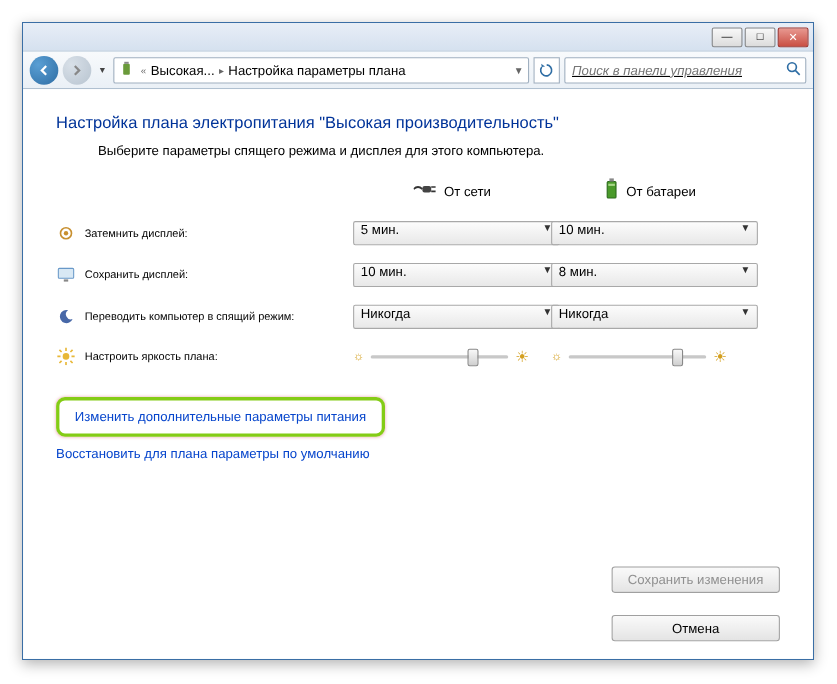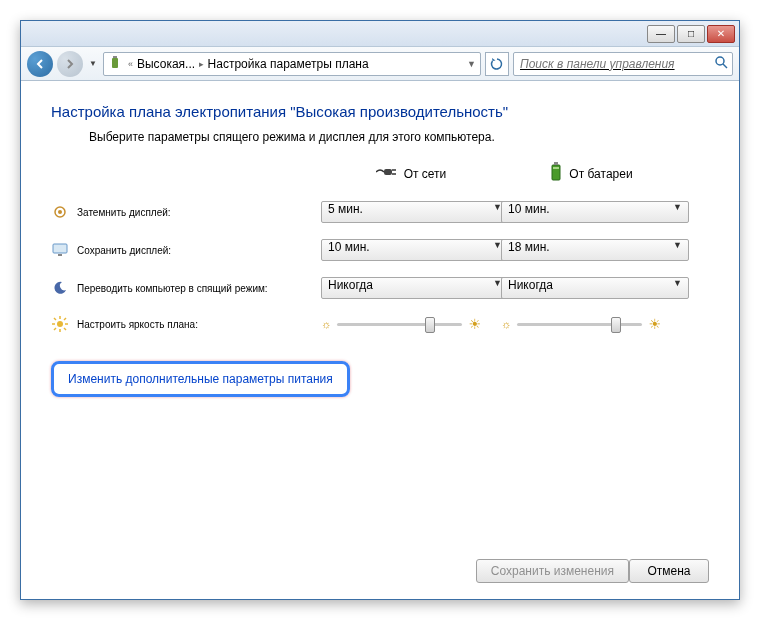--- a/index.html
+++ b/index.html
@@ -170,39 +170,40 @@
     background: linear-gradient(to bottom, #f8f8f8, #d0d0d0);
     border: 1px solid #888;
     border-radius: 2px;
   }
   .sun-sm { color: #d4a020; font-size: 11px; }
   .sun-lg { color: #d4a020; font-size: 14px; }
   .links {
     margin-top: 28px;
   }
   .link-highlight {
-    border: 3px solid #3b82f6;
+    border: 3px solid #84cc16;
     border-radius: 8px;
     padding: 8px 14px;
     display: inline-block;
     margin-bottom: 8px;
     box-shadow: 0 0 3px rgba(208,16,32,0.4);
     text-align: center;
   }
   .link {
     color: #0645cc;
     font-size: 12px;
     cursor: pointer;
   }
   .footer {
     position: absolute;
     bottom: 16px;
     right: 30px;
     display: flex;
-    gap: 0;
+    gap: 20px;
+    flex-direction: column;
   }
   .btn {
     min-width: 130px;
     height: 24px;
     border: 1px solid #a0a0a0;
     background: linear-gradient(to bottom, #fafafa, #e4e4e4);
     border-radius: 3px;
     font-size: 12px;
     padding: 0 14px;
     display: flex; align-items: center; justify-content: center;
@@ -319,21 +320,21 @@
               <rect x="6" y="12" width="4" height="2" fill="#888"></rect>
             </svg>
         </span>
         <span>Сохранить дисплей:</span>
       </div>
       <div class="combo">
           <span>10 мин.</span>
           <span class="arrow">▼</span>
         </div>
       <div class="combo">
-          <span>18 мин.</span>
+          <span>8 мин.</span>
           <span class="arrow">▼</span>
         </div>
 
       <div class="label-cell">
         <span class="icon-sm">
           <svg width="16" height="16" viewBox="0 0 16 16">
               <path d="M10 2 A6 6 0 1 0 14 10 A4.5 4.5 0 0 1 10 2" fill="#4868a8"></path>
             </svg>
         </span>
         <span style="max-width:220px">Переводить компьютер в спящий режим:</span>
@@ -378,20 +379,23 @@
             <div class="slider-thumb" style="left:75%"></div>
           </div>
         <span class="sun-lg">☀</span>
       </div>
     </div>
 
     <div class="links">
       <div class="link-highlight">
         <span class="link">Изменить дополнительные параметры питания</span>
       </div>
+      <div>
+        <span class="link">Восстановить для плана параметры по умолчанию</span>
+      </div>
     </div>
 
     <div class="footer">
       <div class="btn disabled">Сохранить изменения</div>
       <div class="btn cancel">Отмена</div>
     </div>
   </div>
 </div>
 
 </body></html>

